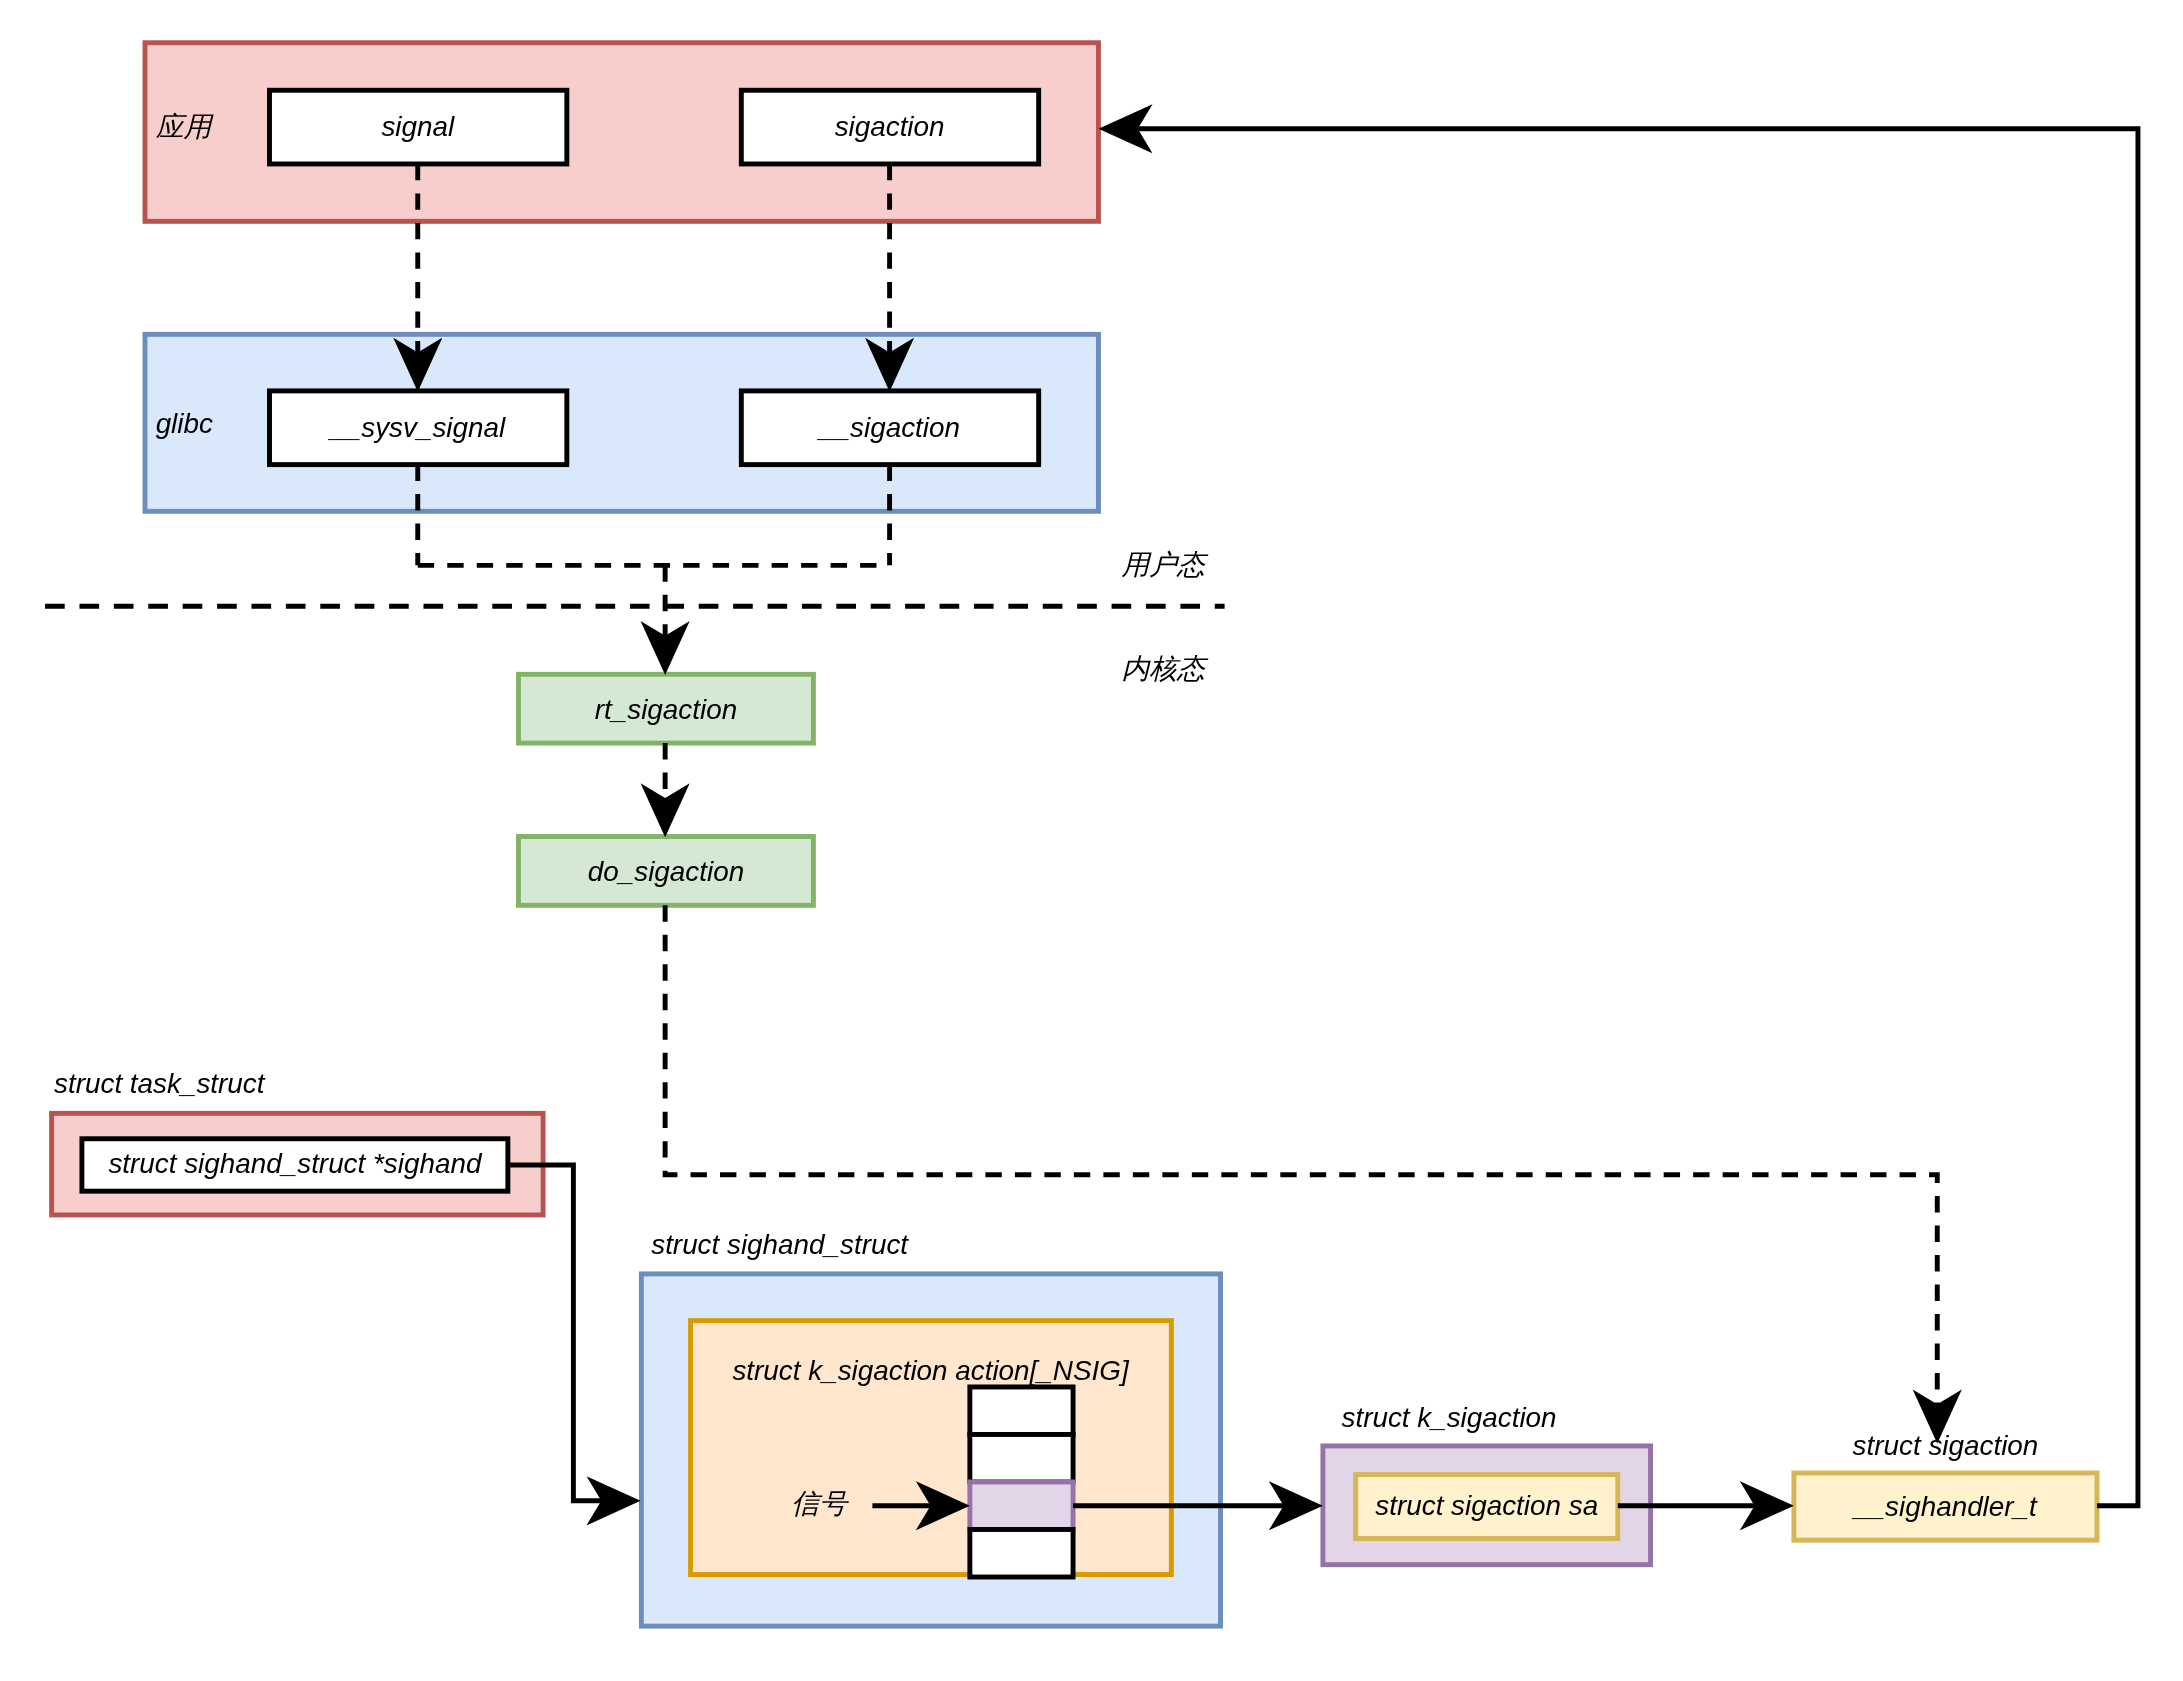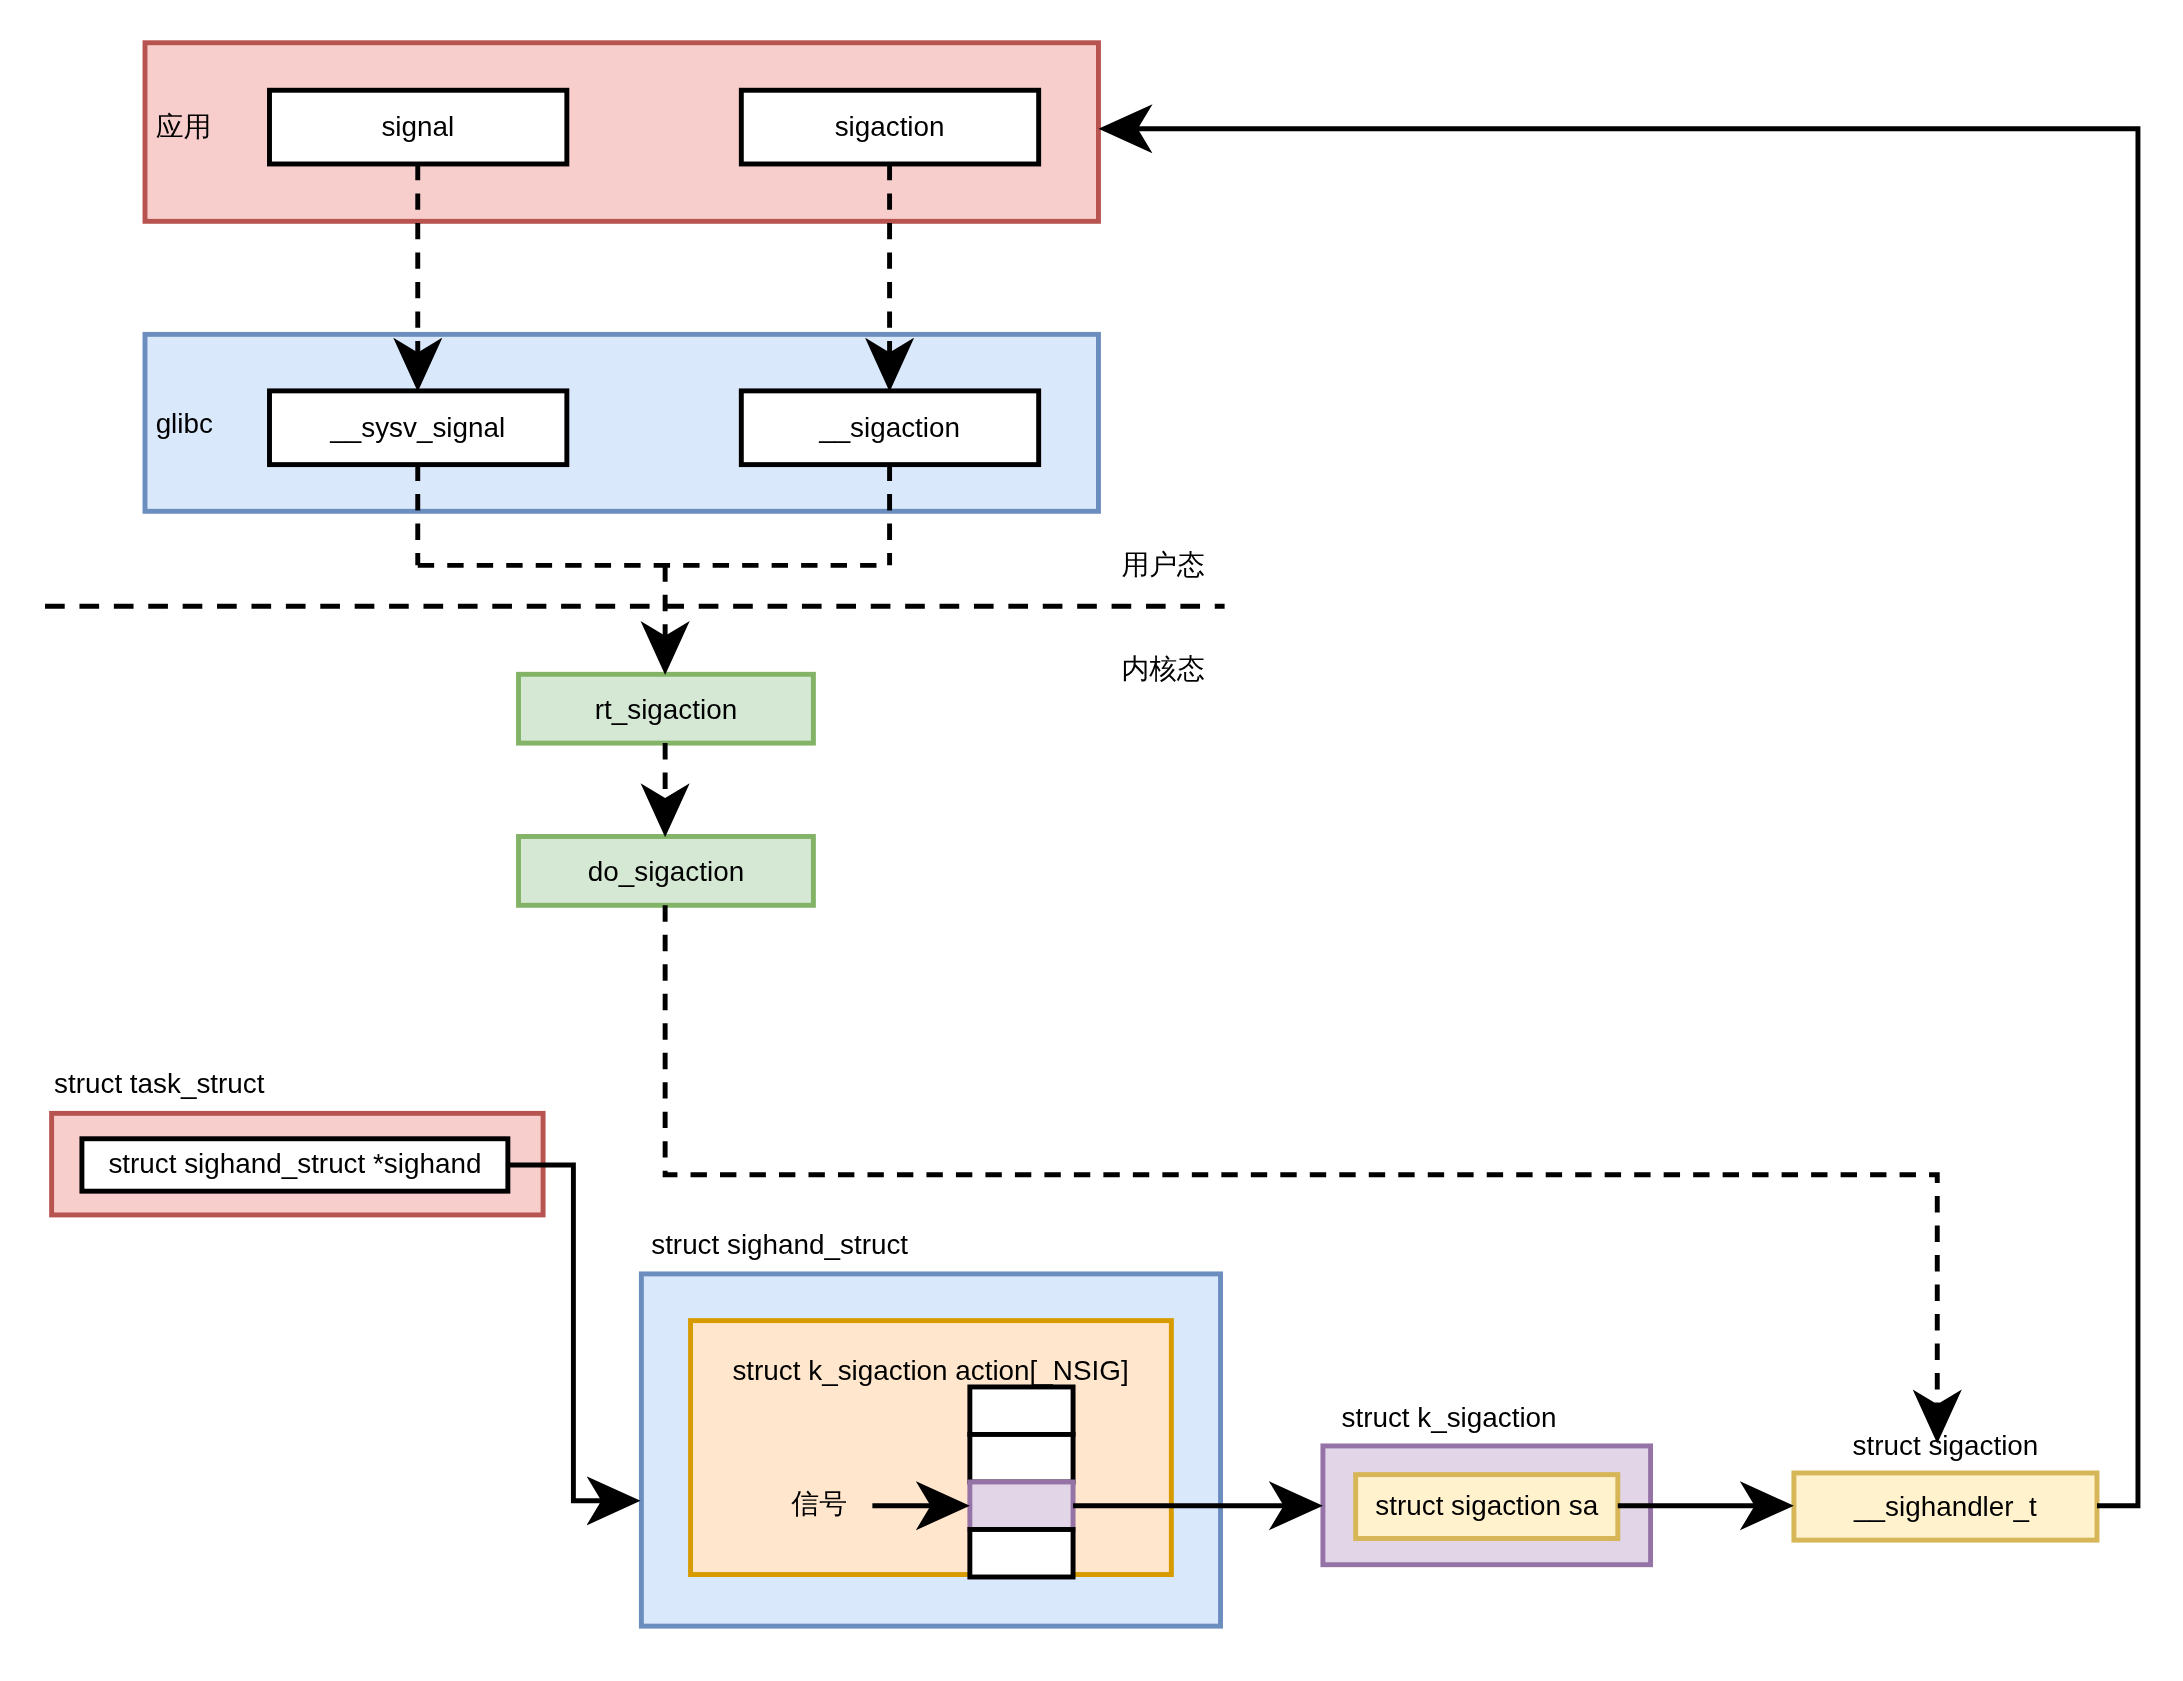--- a/index.html
+++ b/index.html
@@ -11,20 +11,21 @@
     width: 2183px;
     height: 1682px;
     font-family: "Liberation Sans", sans-serif;
     overflow: hidden;
   }
   #diagram-root {
     position: relative;
     width: 2183px;
     height: 1682px;
     background: #ffffff;
+    font-style: italic;
   }
   svg.layer {
     position: absolute;
     left: 0;
     top: 0;
     width: 2183px;
     height: 1682px;
   }
   .node-text {
     font-family: "Liberation Sans", sans-serif;

